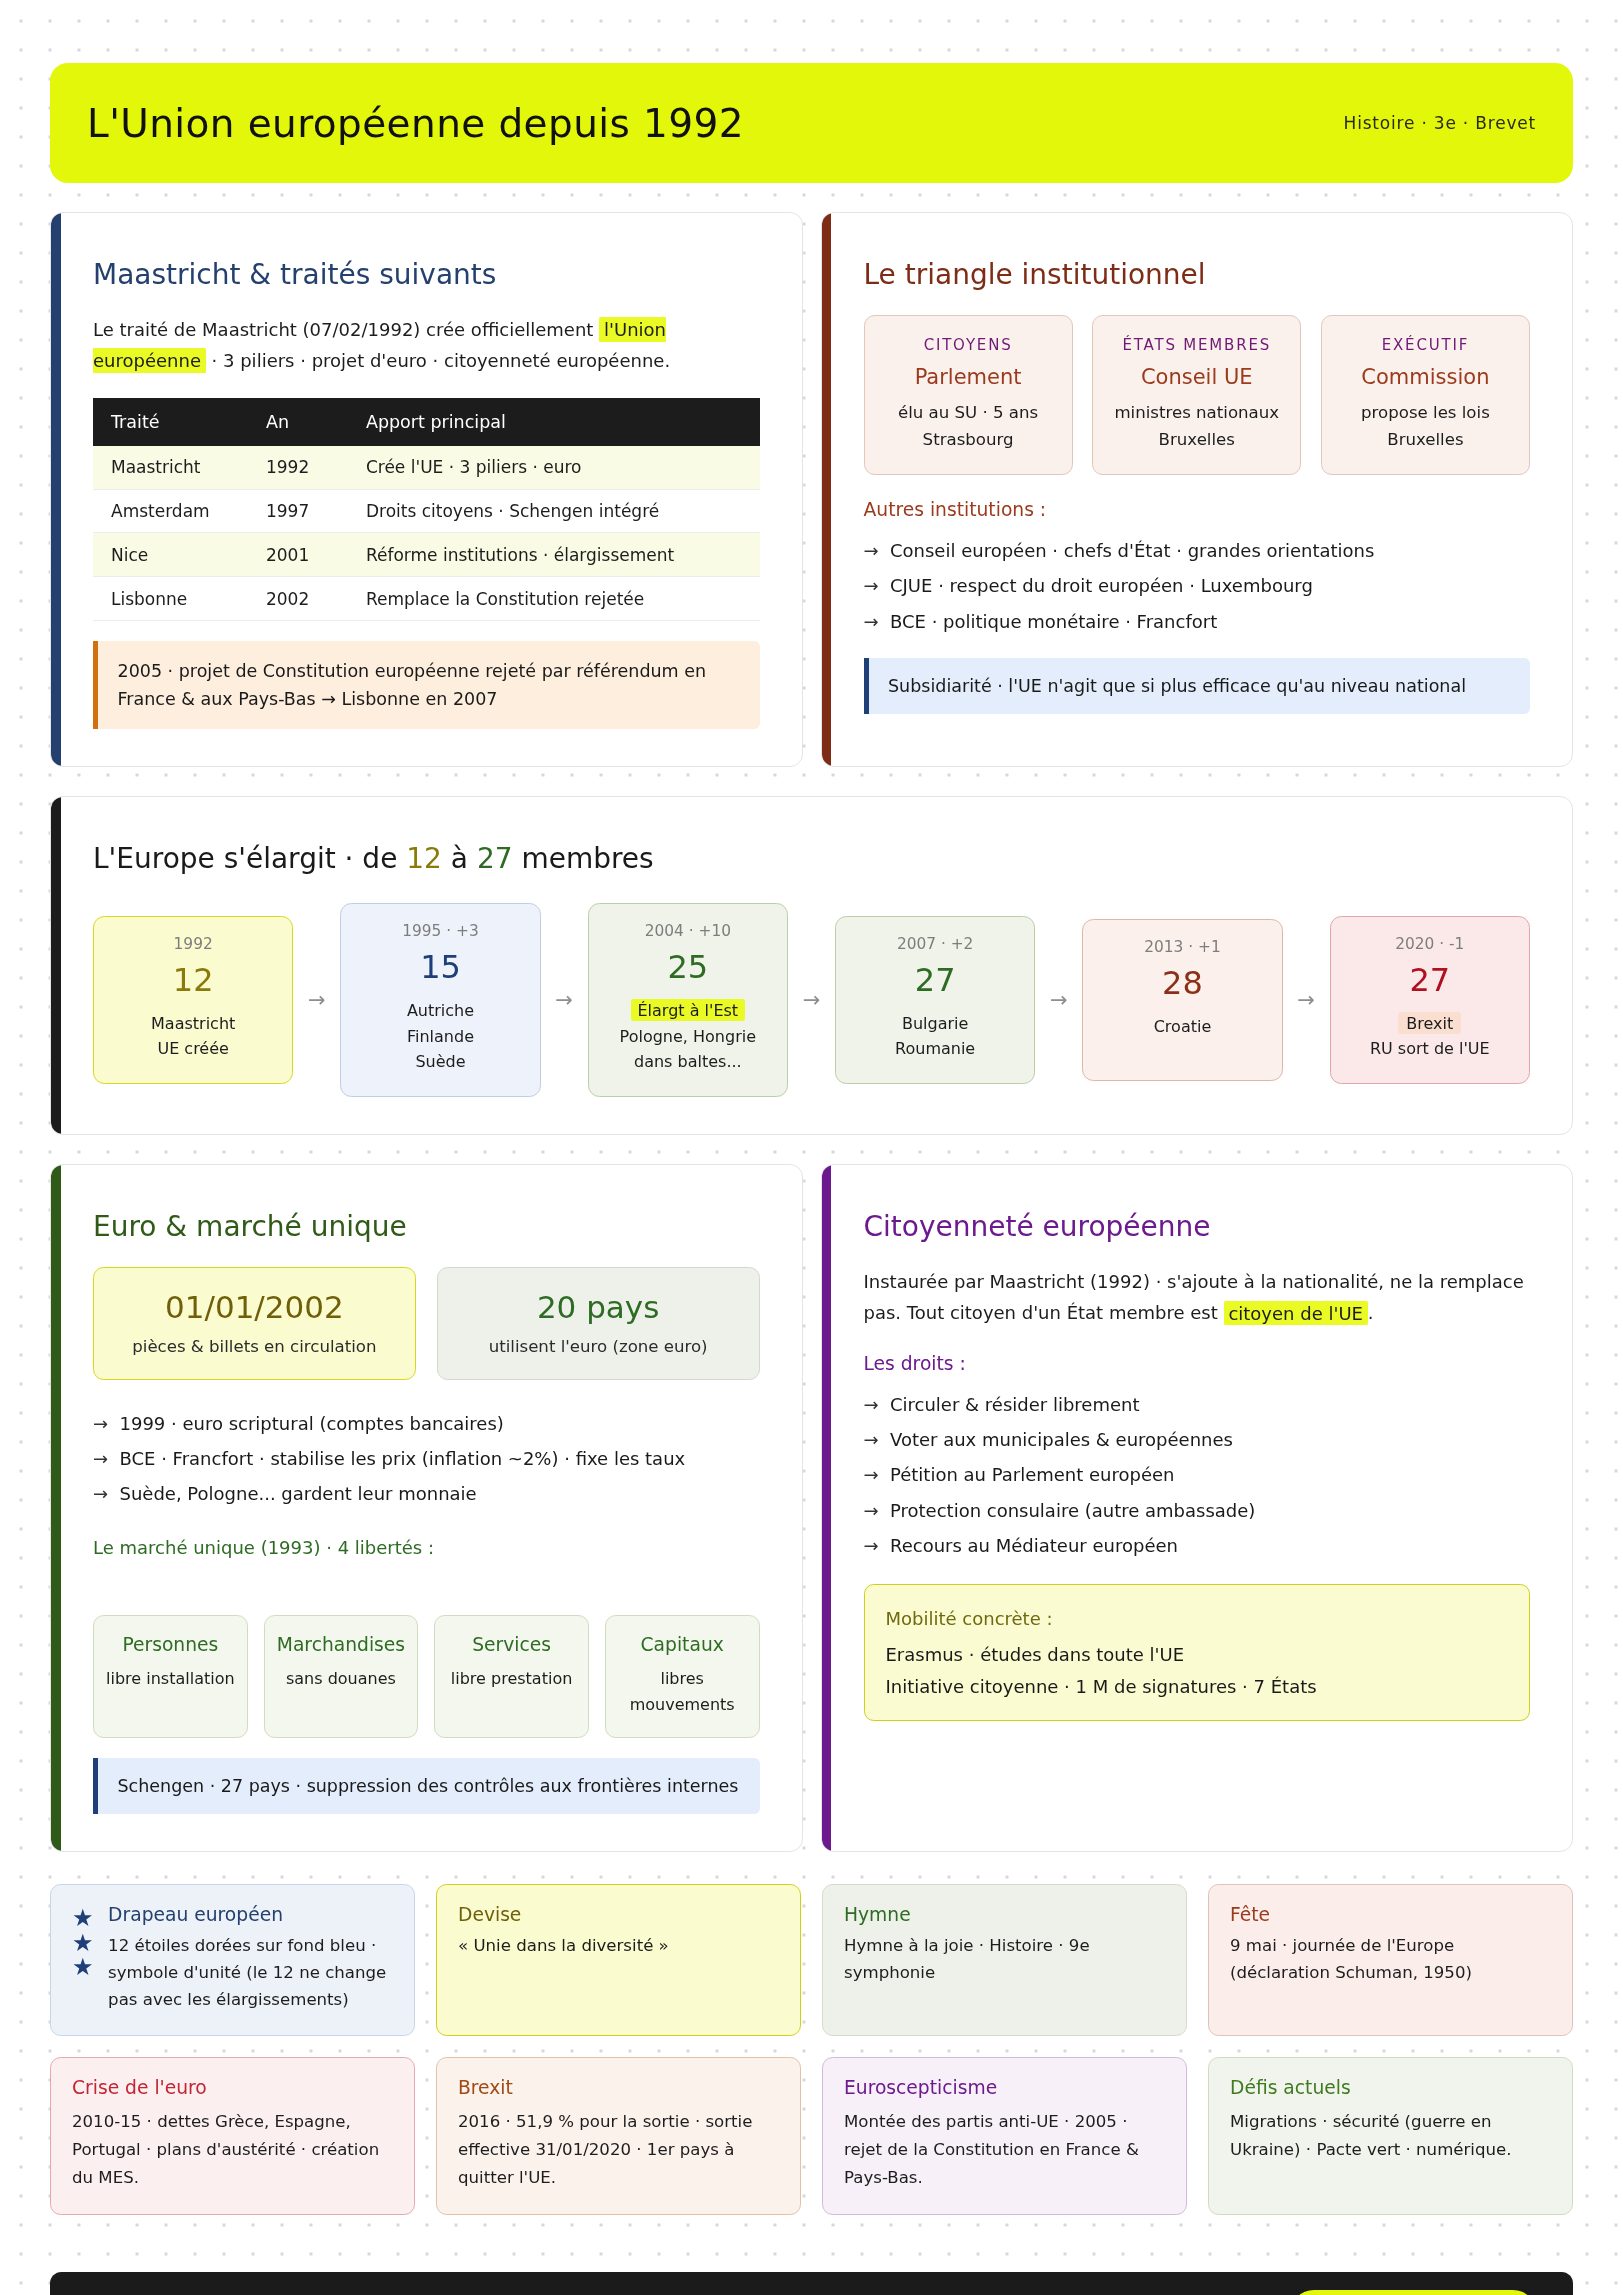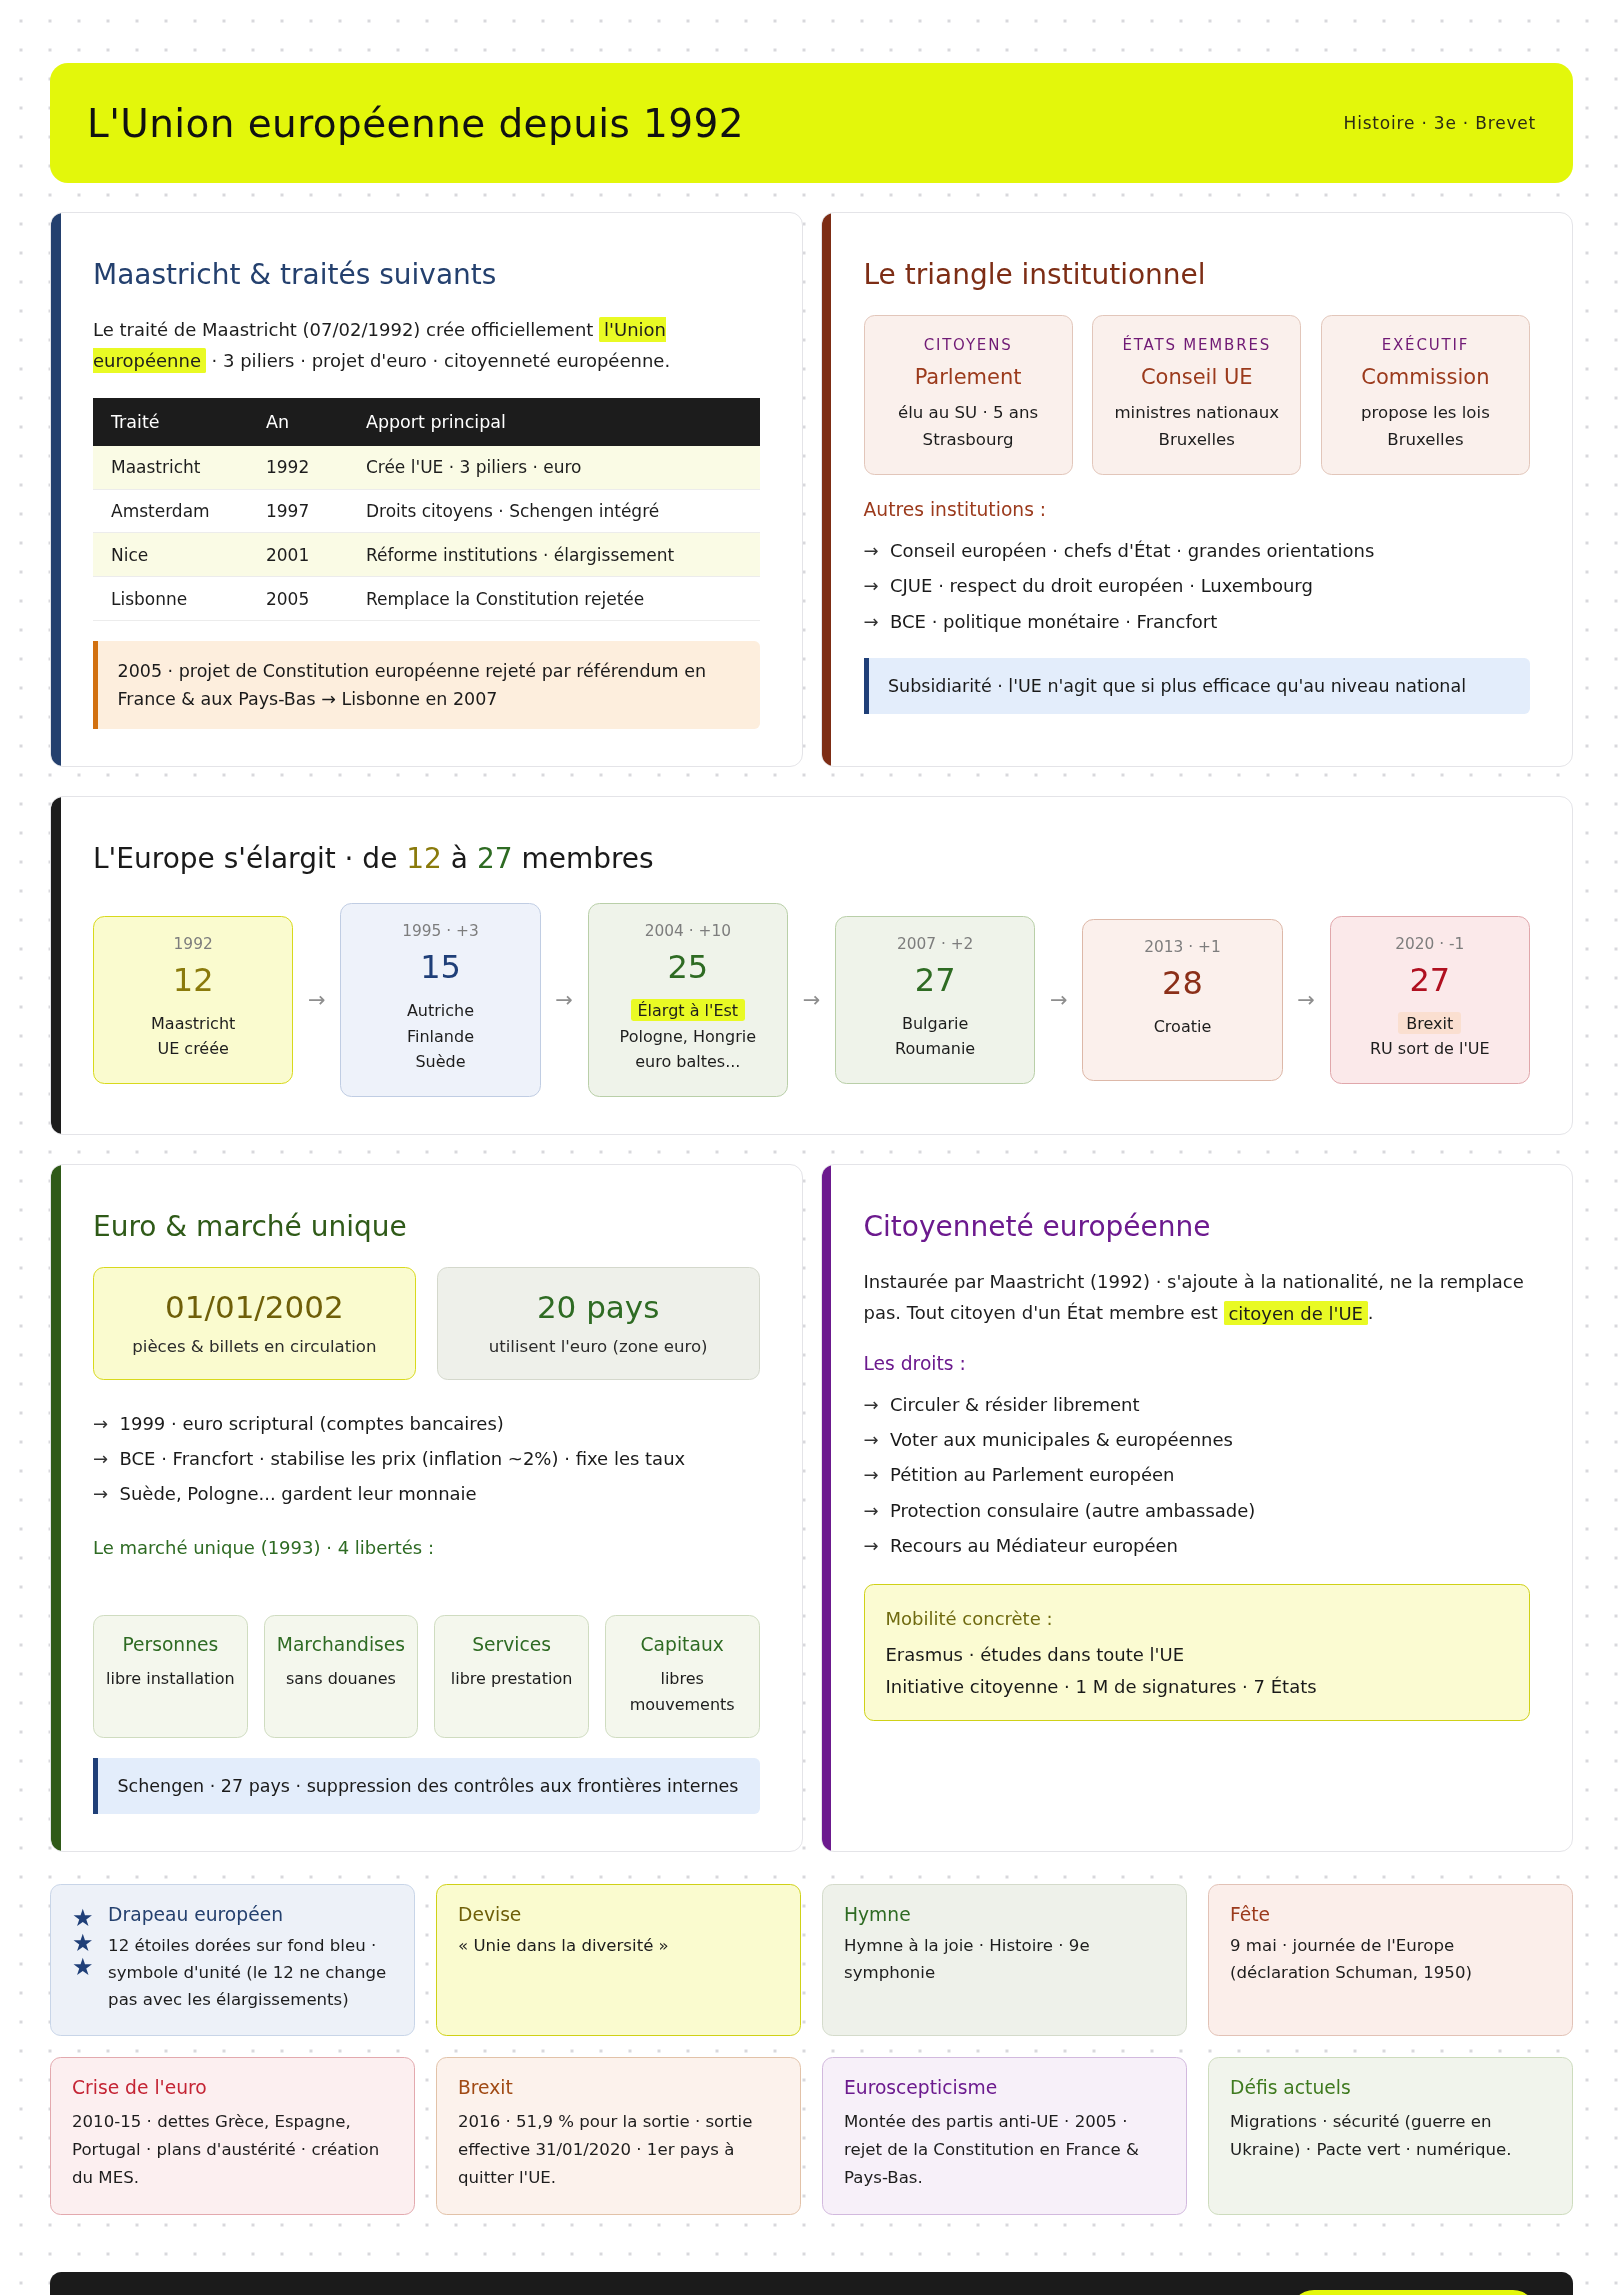--- a/index.html
+++ b/index.html
@@ -194,21 +194,21 @@
               <td>1997</td>
               <td>Droits citoyens · Schengen intégré</td>
             </tr>
             <tr>
               <td>Nice</td>
               <td>2001</td>
               <td>Réforme institutions · élargissement</td>
             </tr>
             <tr>
               <td>Lisbonne</td>
-              <td>2005</td>
+              <td>2002</td>
               <td>Remplace la Constitution rejetée</td>
             </tr>
           </tbody>
       </table>
 
       <div class="callout">2005 · projet de Constitution européenne rejeté par référendum en France &amp; aux Pays-Bas → Lisbonne en 2007</div>
     </div>
 
     <div class="card" id="card-triangle" style="--accent: #7d2d15;">
       <div class="card-title">Le triangle institutionnel</div>
@@ -270,21 +270,21 @@
           <div class="tl-desc">Autriche</div>
           <div class="tl-desc">Finlande</div>
           <div class="tl-desc">Suède</div>
         </div>
         <div class="tl-arrow">→</div>
         <div class="tl-step" style="background: rgb(239, 243, 234); border: 1.6px solid rgb(185, 207, 168);">
           <div class="tl-year">2004 · +10</div>
           <div class="tl-num" style="color:#2e6b23">25</div>
           <div class="tl-desc"><span class="tag-hl">Élargt à l'Est</span></div>
           <div class="tl-desc">Pologne, Hongrie</div>
-          <div class="tl-desc">euro baltes...</div>
+          <div class="tl-desc">dans baltes...</div>
         </div>
         <div class="tl-arrow">→</div>
         <div class="tl-step" style="background: rgb(239, 243, 234); border: 1.6px solid rgb(185, 207, 168);">
           <div class="tl-year">2007 · +2</div>
           <div class="tl-num" style="color:#2e6b23">27</div>
           <div class="tl-desc">Bulgarie</div>
           <div class="tl-desc">Roumanie</div>
         </div>
         <div class="tl-arrow">→</div>
         <div class="tl-step" style="background: rgb(251, 240, 236); border: 1.6px solid rgb(221, 184, 168);">

